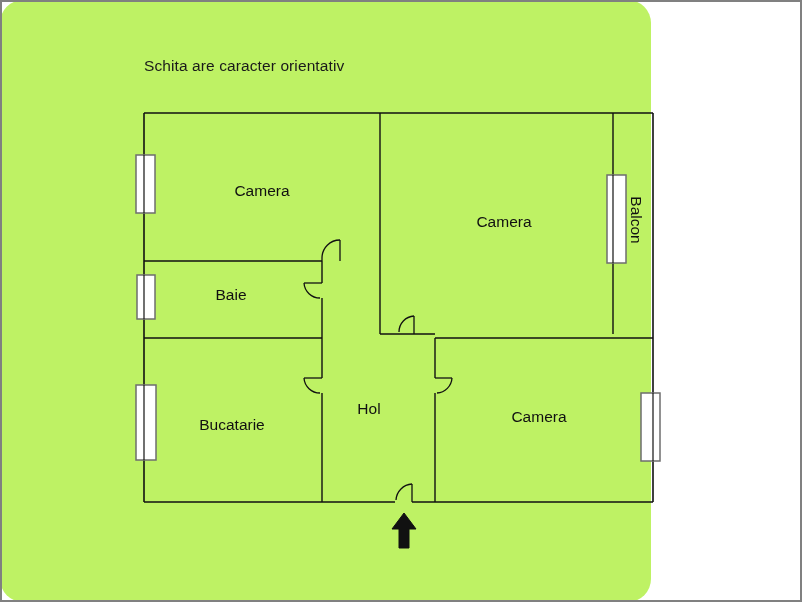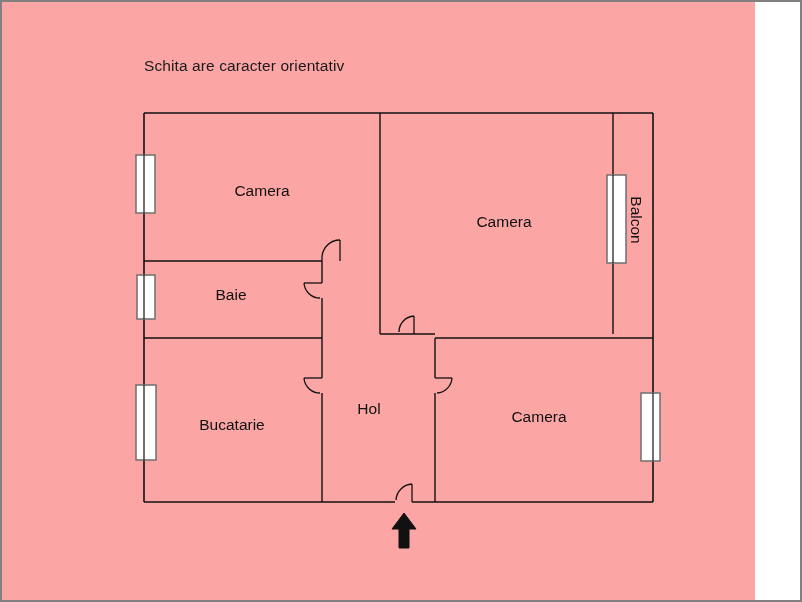--- a/index.html
+++ b/index.html
@@ -8,24 +8,25 @@
     background: #ffffff;
   }
   body {
     width: 802px;
     height: 602px;
     font-family: "Liberation Sans", sans-serif;
     overflow: hidden;
   }
   #page {
     position: relative;
-    width: 755px;
+    width: 651px;
     height: 602px;
     box-sizing: border-box;
-    background: #fca5a5;
+    background: #bef264;
+    border-radius: 23px;
   }
   #frame-border {
     position: absolute;
     left: 0; top: 0;
     width: 802px;
     height: 602px;
     box-sizing: border-box;
     border: 2px solid #808080;
     pointer-events: none;
   }

